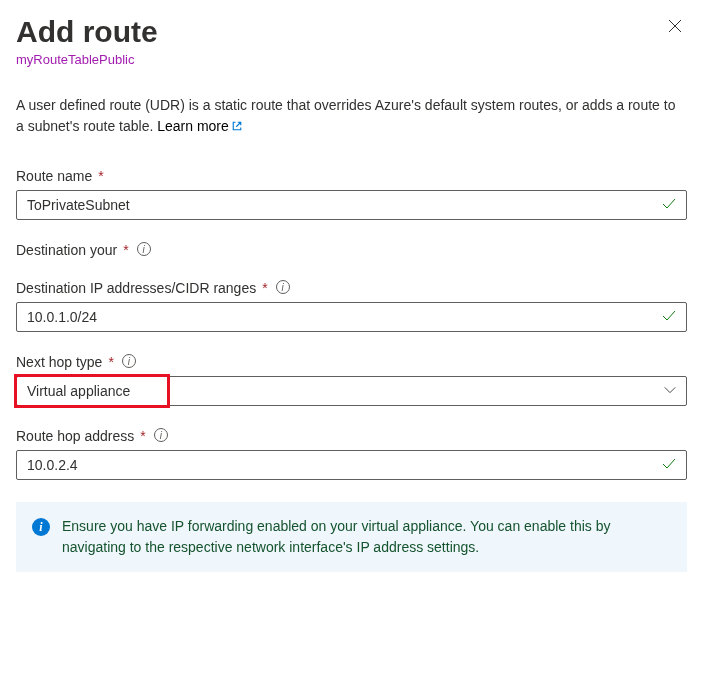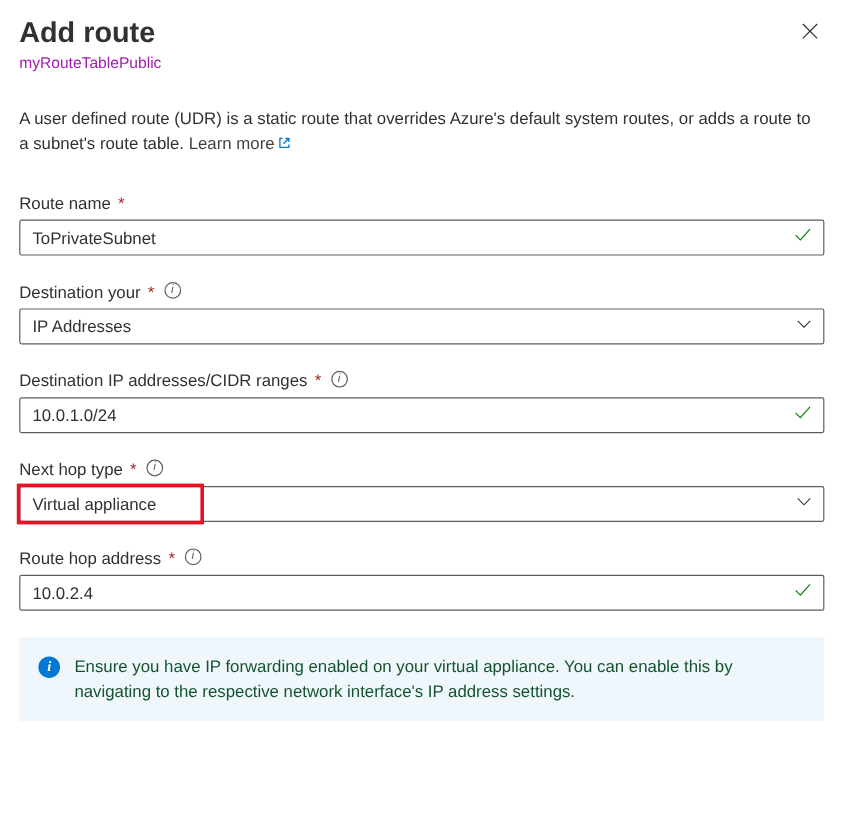--- a/index.html
+++ b/index.html
@@ -14,21 +14,21 @@
       background: #ffffff;
       width: 703px;
       padding: 14px 16px;
     }
     .header-row {
       display: flex;
       justify-content: space-between;
       align-items: flex-start;
     }
     .title {
-      font-size: 24px;
+      font-size: 30px;
       font-weight: 600;
       color: #323130;
       line-height: 1.2;
     }
     .subtitle {
       font-size: 13px;
       color: #a21caf;
       margin-top: 2px;
       margin-bottom: 28px;
     }
@@ -43,21 +43,21 @@
       width: 16px;
       height: 16px;
     }
     .description {
       font-size: 14px;
       color: #323130;
       line-height: 1.5;
       margin-bottom: 30px;
     }
     .link {
-      color: #404040;
+      color: #000000;
       text-decoration: none;
       cursor: pointer;
     }
     .ext-icon {
       display: inline-block;
       vertical-align: -1px;
       margin-left: 2px;
     }
     .field-group {
       margin-bottom: 22px;
@@ -200,28 +200,20 @@
     </span>
   </div>
 </div>
 
 <div class="field-group">
   <div class="field-label">
     <span>Destination your</span>
       <span class="required">*</span>
     <span class="info-icon">i</span>
   </div>
-  <div class="input-wrapper">
-    <div class="select-input">IP Addresses</div>
-    <span class="chevron-down">
-      <svg width="14" height="14" viewBox="0 0 16 16" fill="none" stroke="currentColor" stroke-width="1">
-          <path d="M2 5l6 6 6-6"></path>
-        </svg>
-    </span>
-  </div>
 </div>
 
 <div class="field-group">
   <div class="field-label">
     <span>Destination IP addresses/CIDR ranges</span>
       <span class="required">*</span>
     <span class="info-icon">i</span>
   </div>
   <div class="input-wrapper">
     <input type="text" class="text-input" value="10.0.1.0/24" style="">

